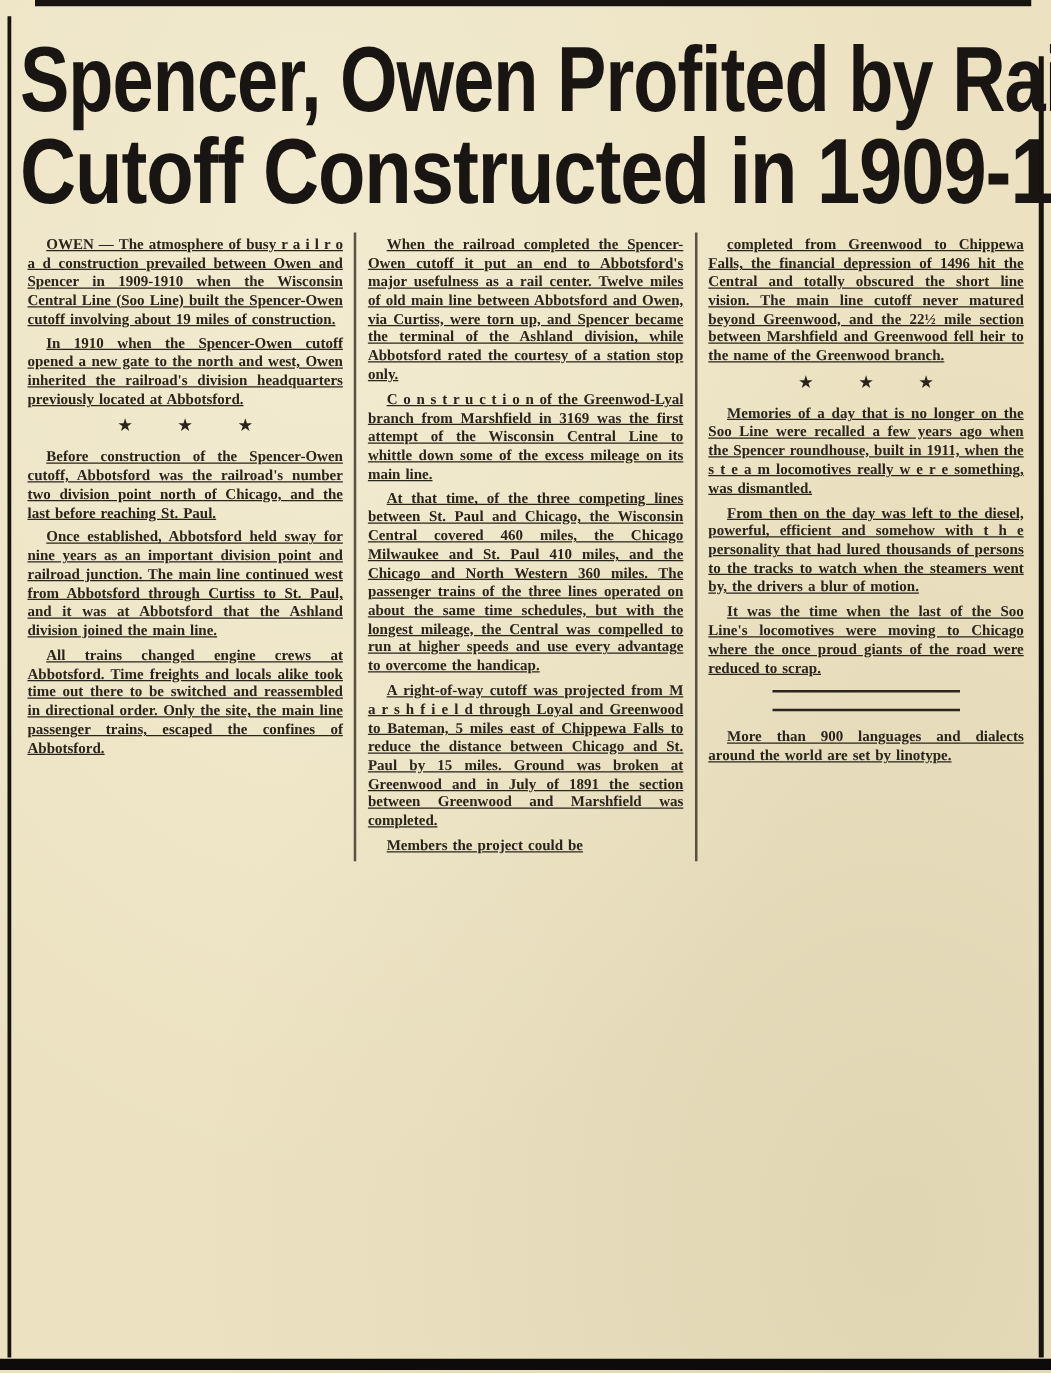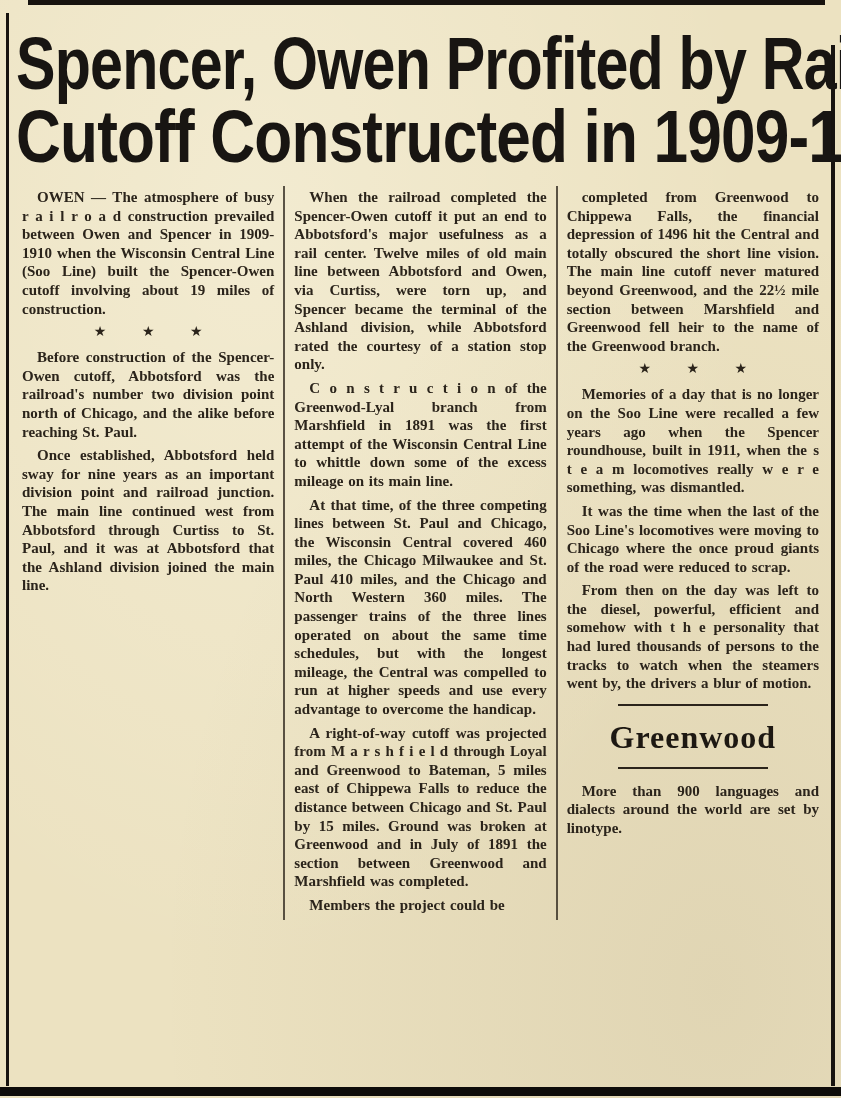--- a/index.html
+++ b/index.html
@@ -51,24 +51,25 @@
     flex:1 1 0;
     padding:2px 9px 0;
     min-width:0;
   }
   .col + .col { border-left:2px solid rgba(48,40,30,.78); }
 
   .col p {
     margin:0 0 5px;
     text-indent:15px;
     text-align:justify;
-    font-size:15px;
+    font-size:12px;
     line-height:1.24;
     font-weight:700;
     word-spacing:1px;
+    text-decoration:underline;
   }
   .stars {
     text-align:center;
     font-size:14px;
     letter-spacing:16px;
     text-indent:16px;
     margin:5px 0 8px;
     white-space:nowrap;
   }
   .rule {
@@ -96,40 +97,41 @@
 
   <header class="headline">
     <div class="hl-line hl1">Spencer, Owen Profited by Rail</div>
     <div class="hl-line hl2">Cutoff Constructed in 1909-10</div>
   </header>
 
   <div class="columns">
 
     <section class="col">
       <p>OWEN — The atmosphere of busy r a i l r o a d construction prevailed between Owen and Spencer in 1909-1910 when the Wisconsin Central Line (Soo Line) built the Spencer-Owen cutoff involving about 19 miles of construction.</p>
+      <p>In 1910 when the Spencer-Owen cutoff opened a new gate to the north and west, Owen inherited the railroad's division headquarters previously located at Abbotsford.</p>
       <div class="stars">★ ★ ★</div>
-      <p>Before construction of the Spencer-Owen cutoff, Abbotsford was the railroad's number two division point north of Chicago, and the alike before reaching St. Paul.</p>
+      <p>Before construction of the Spencer-Owen cutoff, Abbotsford was the railroad's number two division point north of Chicago, and the last before reaching St. Paul.</p>
       <p>Once established, Abbotsford held sway for nine years as an important division point and railroad junction. The main line continued west from Abbotsford through Curtiss to St. Paul, and it was at Abbotsford that the Ashland division joined the main line.</p>
+      <p>All trains changed engine crews at Abbotsford. Time freights and locals alike took time out there to be switched and reassembled in directional order. Only the site, the main line passenger trains, escaped the confines of Abbotsford.</p>
     </section>
 
     <section class="col">
       <p>When the railroad completed the Spencer-Owen cutoff it put an end to Abbotsford's major usefulness as a rail center. Twelve miles of old main line between Abbotsford and Owen, via Curtiss, were torn up, and Spencer became the terminal of the Ashland division, while Abbotsford rated the courtesy of a station stop only.</p>
-      <p>C o n s t r u c t i o n of the Greenwod-Lyal branch from Marshfield in 1891 was the first attempt of the Wisconsin Central Line to whittle down some of the excess mileage on its main line.</p>
+      <p>C o n s t r u c t i o n of the Greenwod-Lyal branch from Marshfield in 3169 was the first attempt of the Wisconsin Central Line to whittle down some of the excess mileage on its main line.</p>
       <p>At that time, of the three competing lines between St. Paul and Chicago, the Wisconsin Central covered 460 miles, the Chicago Milwaukee and St. Paul 410 miles, and the Chicago and North Western 360 miles. The passenger trains of the three lines operated on about the same time schedules, but with the longest mileage, the Central was compelled to run at higher speeds and use every advantage to overcome the handicap.</p>
       <p>A right-of-way cutoff was projected from M a r s h f i e l d through Loyal and Greenwood to Bateman, 5 miles east of Chippewa Falls to reduce the distance between Chicago and St. Paul by 15 miles. Ground was broken at Greenwood and in July of 1891 the section between Greenwood and Marshfield was completed.</p>
       <p>Members the project could be</p>
     </section>
 
     <section class="col">
       <p>completed from Greenwood to Chippewa Falls, the financial depression of 1496 hit the Central and totally obscured the short line vision. The main line cutoff never matured beyond Greenwood, and the 22½ mile section between Marshfield and Greenwood fell heir to the name of the Greenwood branch.</p>
       <div class="stars">★ ★ ★</div>
       <p>Memories of a day that is no longer on the Soo Line were recalled a few years ago when the Spencer roundhouse, built in 1911, when the s t e a m locomotives really w e r e something, was dismantled.</p>
+      <p>From then on the day was left to the diesel, powerful, efficient and somehow with t h e personality that had lured thousands of persons to the tracks to watch when the steamers went by, the drivers a blur of motion.</p>
       <p>It was the time when the last of the Soo Line's locomotives were moving to Chicago where the once proud giants of the road were reduced to scrap.</p>
-      <p>From then on the day was left to the diesel, powerful, efficient and somehow with t h e personality that had lured thousands of persons to the tracks to watch when the steamers went by, the drivers a blur of motion.</p>
 
       <div class="rule"></div>
-      <h2 class="gw-title">Greenwood</h2>
       <div class="rule"></div>
       <p>More than 900 languages and dialects around the world are set by linotype.</p>
     </section>
 
   </div>
 </div>
 
 </body></html>

